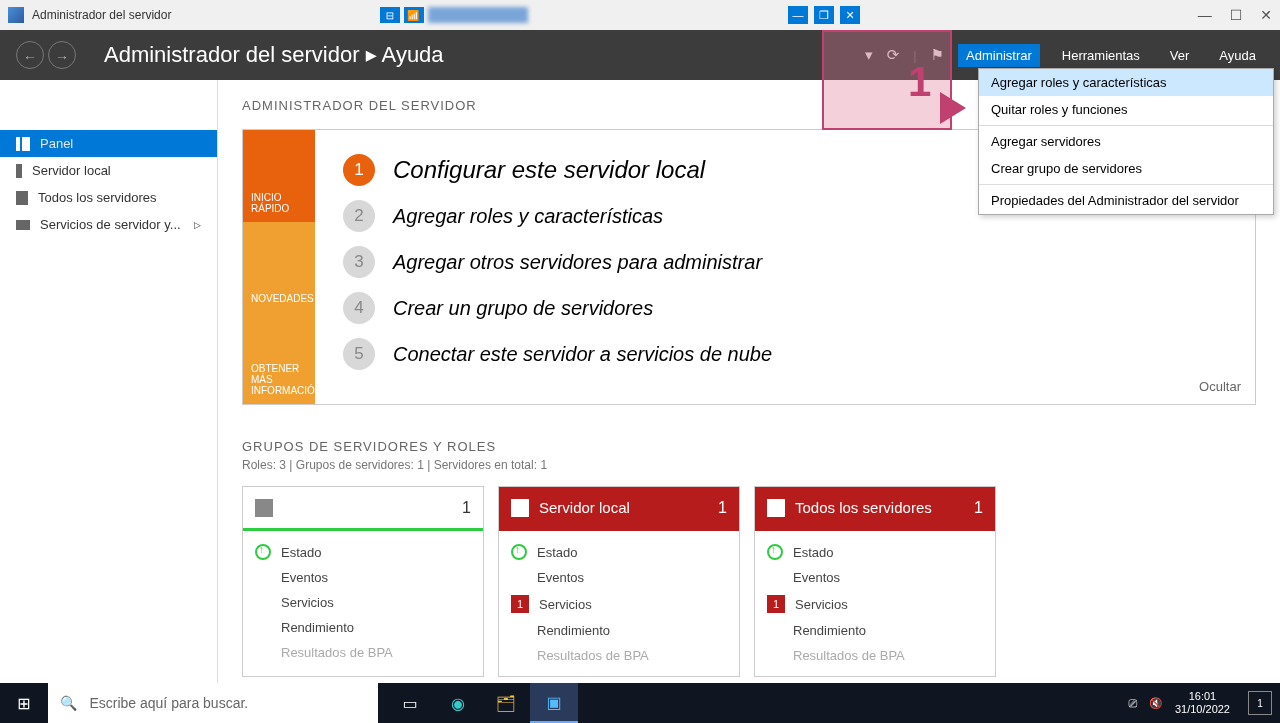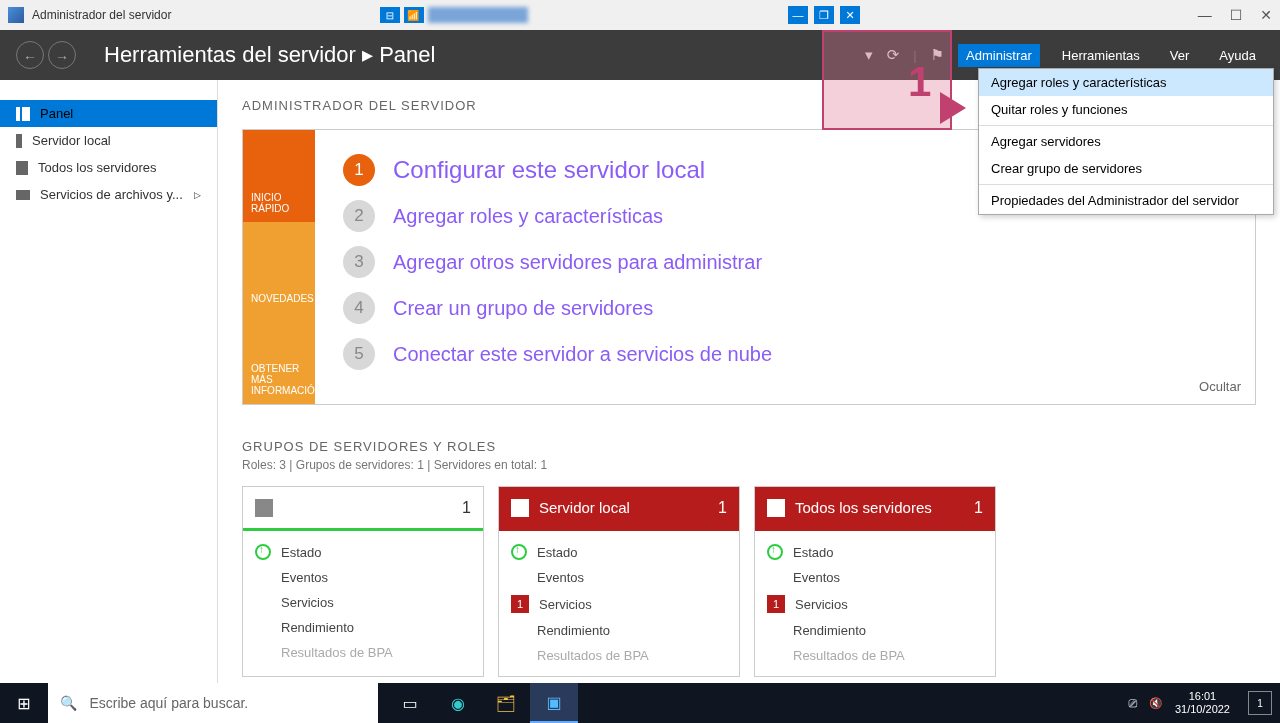--- a/index.html
+++ b/index.html
@@ -23,21 +23,21 @@
 .header-title { font-size: 22px; font-weight: 300; margin-left: 24px; }
 .header-right { position: absolute; right: 16px; display: flex; align-items: center; gap: 14px; font-size: 13px; }
 .header-icon { font-size: 15px; cursor: pointer; color: #ddd; }
 .menu-item { cursor: pointer; padding: 4px 8px; }
 .menu-item.highlighted { background: #0078d7; }
 
 
 .main { display: flex; height: calc(100% - 80px - 40px); }
 .sidebar { width: 218px; background: #fff; border-right: 1px solid #ddd; padding-top: 20px; }
 .side-item { display: flex; align-items: center; padding: 6px 16px; font-size: 13px; cursor: pointer; color: #333; gap: 10px; }
-.side-item.selected { background: #0078d7; color: #000000; }
+.side-item.selected { background: #0078d7; color: #e5e5e5; margin-top: 30px; }
 .side-icon { width: 14px; height: 14px; display: inline-block; }
 .side-icon.dash { background: linear-gradient(to right,#333 30%,transparent 30%,transparent 40%,#333 40%); }
 .side-item.selected .side-icon.dash { background: linear-gradient(to right,#fff 30%,transparent 30%,transparent 40%,#fff 40%); }
 .side-icon.srv { background: #666; width: 6px; height: 14px; }
 .side-icon.all { background: #666; width: 12px; height: 14px; }
 .side-icon.file { background: #666; width: 14px; height: 10px; }
 .chev { margin-left: auto; font-size: 9px; }
 
 .content { flex: 1; padding: 18px 24px 0 24px; overflow: hidden; position: relative; }
 .section-title { font-size: 13px; color: #666; letter-spacing: 1px; margin-bottom: 16px; }
@@ -45,21 +45,21 @@
 .welcome-box { border: 1px solid #ccc; display: flex; height: 276px; position: relative; }
 .welcome-left { width: 72px; display: flex; flex-direction: column; }
 .wl-tab { flex: 1; display: flex; align-items: flex-end; padding: 8px; font-size: 10px; color: #fff; cursor: pointer; }
 .wl-tab.orange1 { background: #e8610c; }
 .wl-tab.orange2 { background: #f0a030; height: 90px; flex: none; }
 .wl-tab.orange3 { background: #f0a030; flex: 1; }
 .welcome-right { flex: 1; padding: 24px 28px; position: relative; }
 .step { display: flex; align-items: center; gap: 18px; margin-bottom: 14px; }
 .step-num { width: 32px; height: 32px; border-radius: 50%; display: flex; align-items: center; justify-content: center; font-size: 17px; background: #d8d8d8; color: #888; }
 .step.primary .step-num { background: #e8610c; color: #fff; }
-.step-text { font-size: 20px; color: #8b5cf6; cursor: pointer; }
+.step-text { font-size: 20px; color: #000000; cursor: pointer; font-style: italic; }
 .step.primary .step-text { font-size: 24px; }
 .ocultar { position: absolute; bottom: 10px; right: 14px; font-size: 13px; color: #666; cursor: pointer; margin-top: 36px; }
 
 .groups-title { font-size: 13px; color: #666; letter-spacing: 1px; margin-top: 34px; }
 .groups-sub { font-size: 12px; color: #777; margin-top: 4px; }
 
 .tiles { display: flex; gap: 14px; margin-top: 14px; }
 .tile { width: 242px; border: 1px solid #ccc; }
 .tile-head { height: 44px; display: flex; align-items: center; padding: 0 12px; gap: 10px; font-size: 15px; border-bottom: 3px solid transparent; }
 .tile.green .tile-head { background: #fff; border-bottom-color: #2ecc40; color: #333; }
@@ -115,21 +115,21 @@
   <div class="titlebar-wincontrols2">
     <span>—</span>
     <span>☐</span>
     <span>✕</span>
   </div>
 </div>
 
 <div class="header">
   <div class="nav-btn">←</div>
   <div class="nav-btn">→</div>
-  <div class="header-title">Herramientas del servidor ▸ Panel</div>
+  <div class="header-title">Administrador del servidor ▸ Ayuda</div>
   <div class="header-right">
     <span class="header-icon">▾</span>
     <span class="header-icon">⟳</span>
     <span style="color:#666">|</span>
     <span class="header-icon">⚑</span>
     <span class="menu-item highlighted">Administrar</span>
     <span class="menu-item">Herramientas</span>
     <span class="menu-item">Ver</span>
     <span class="menu-item">Ayuda</span>
   </div>
@@ -158,21 +158,21 @@
     <div class="side-item">
       <span class="side-icon srv"></span>
       <span>Servidor local</span>
     </div>
     <div class="side-item">
       <span class="side-icon all"></span>
       <span>Todos los servidores</span>
     </div>
     <div class="side-item">
       <span class="side-icon file"></span>
-      <span>Servicios de archivos y...</span>
+      <span>Servicios de servidor y...</span>
       <span class="chev">▷</span>
     </div>
   </div>
 
   <div class="content">
     <div class="section-title">ADMINISTRADOR DEL SERVIDOR</div>
 
     <div class="welcome-box">
       <div class="welcome-left">
         <div class="wl-tab orange1">INICIO RÁPIDO</div>

